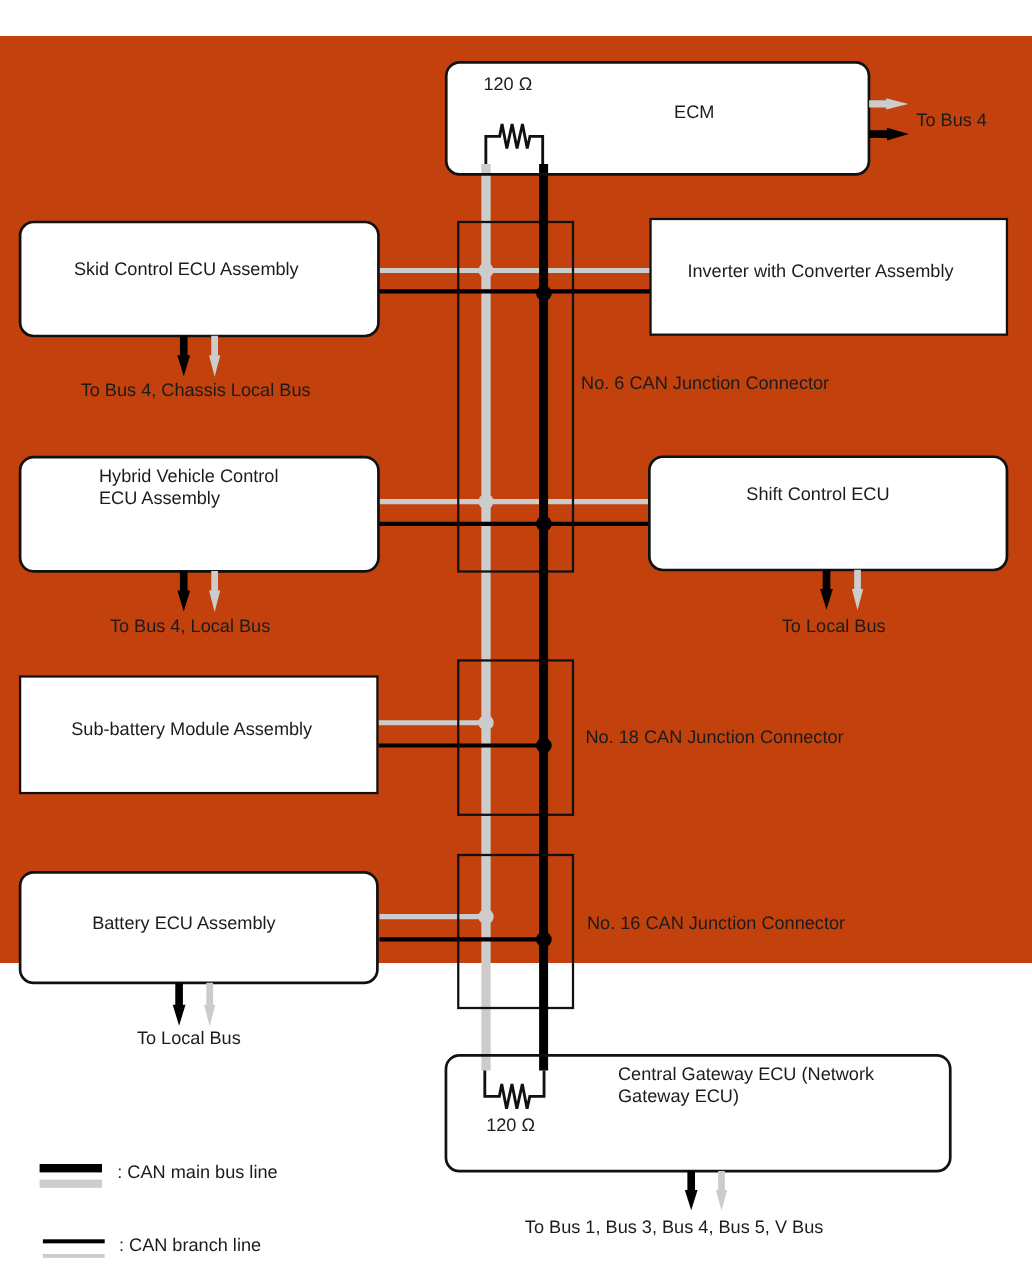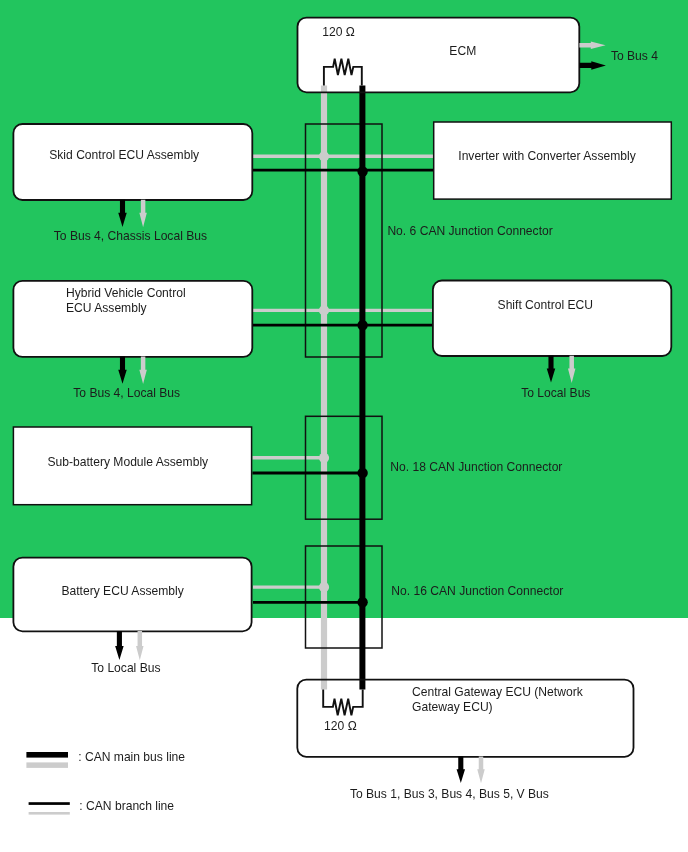--- a/index.html
+++ b/index.html
@@ -1,21 +1,21 @@
 <!DOCTYPE html>
 <html><head>
 <meta charset="utf-8">
 <title>CAN Communication System Diagram</title>
 <style>
   html, body { margin:0; padding:0; background:#ffffff; }
   body {
     width:688px; height:852px; overflow:hidden;
     font-family:"Liberation Sans", sans-serif;
   }
-  #diagram { position:relative; width:688px; height:618px; background:#22c55e; }
+  #diagram { position:relative; width:688px; height:618px; background:#c2410c;margin-top:24px; }
   svg { display:block; }
   text {
     font-family:"Liberation Sans", sans-serif; fill:#1c1c1c;
     -webkit-font-smoothing: antialiased;
   }
   .t   { font-size:12.1px; }
   .box-rounded { fill:#ffffff; stroke:#111111; stroke-width:1.8; }
   .box-fill    { fill:#ffffff; stroke:none; }
   .box-stroke  { fill:none;    stroke:#111111; stroke-width:1.8; }
   .box-square  { fill:#ffffff; stroke:#111111; stroke-width:1.5; }

